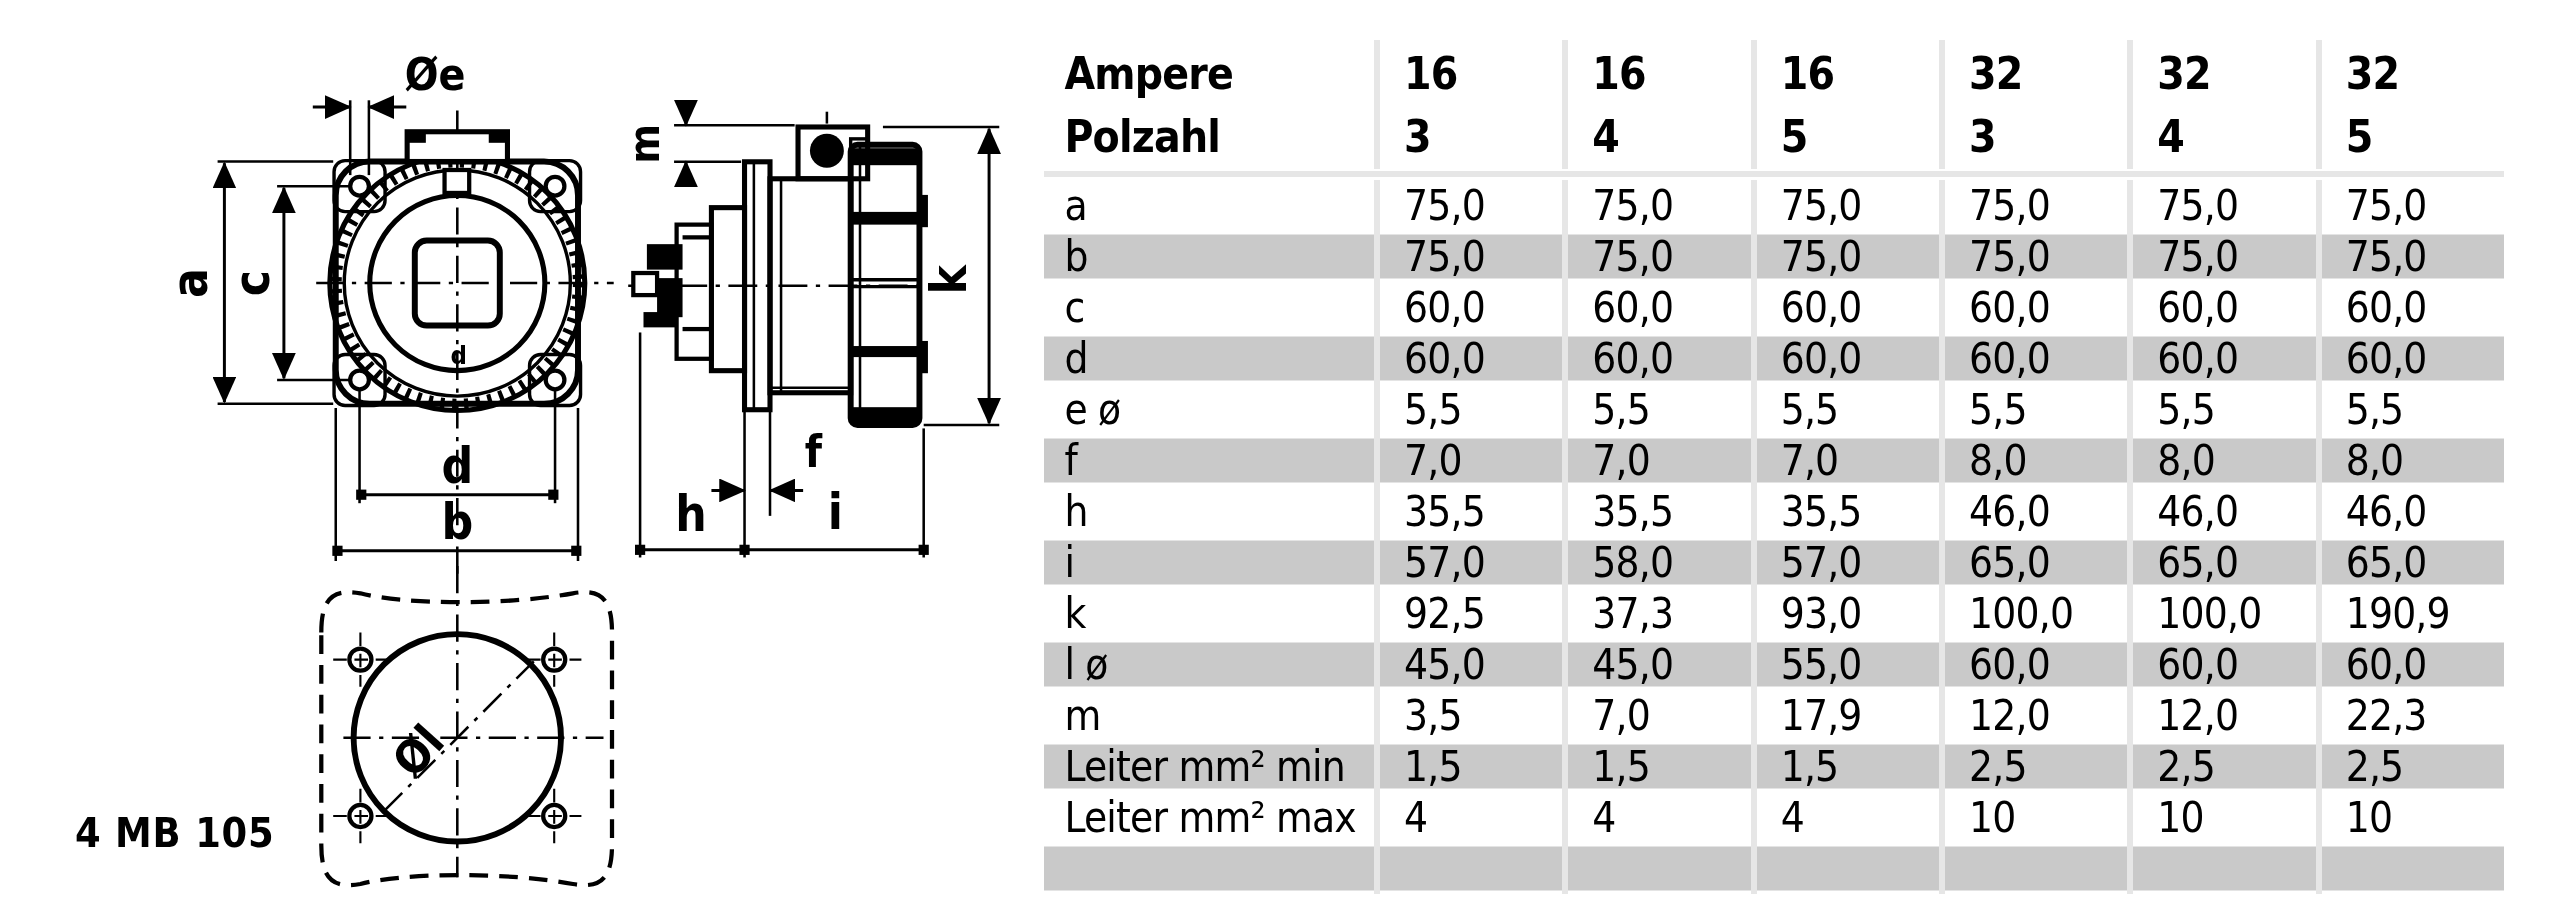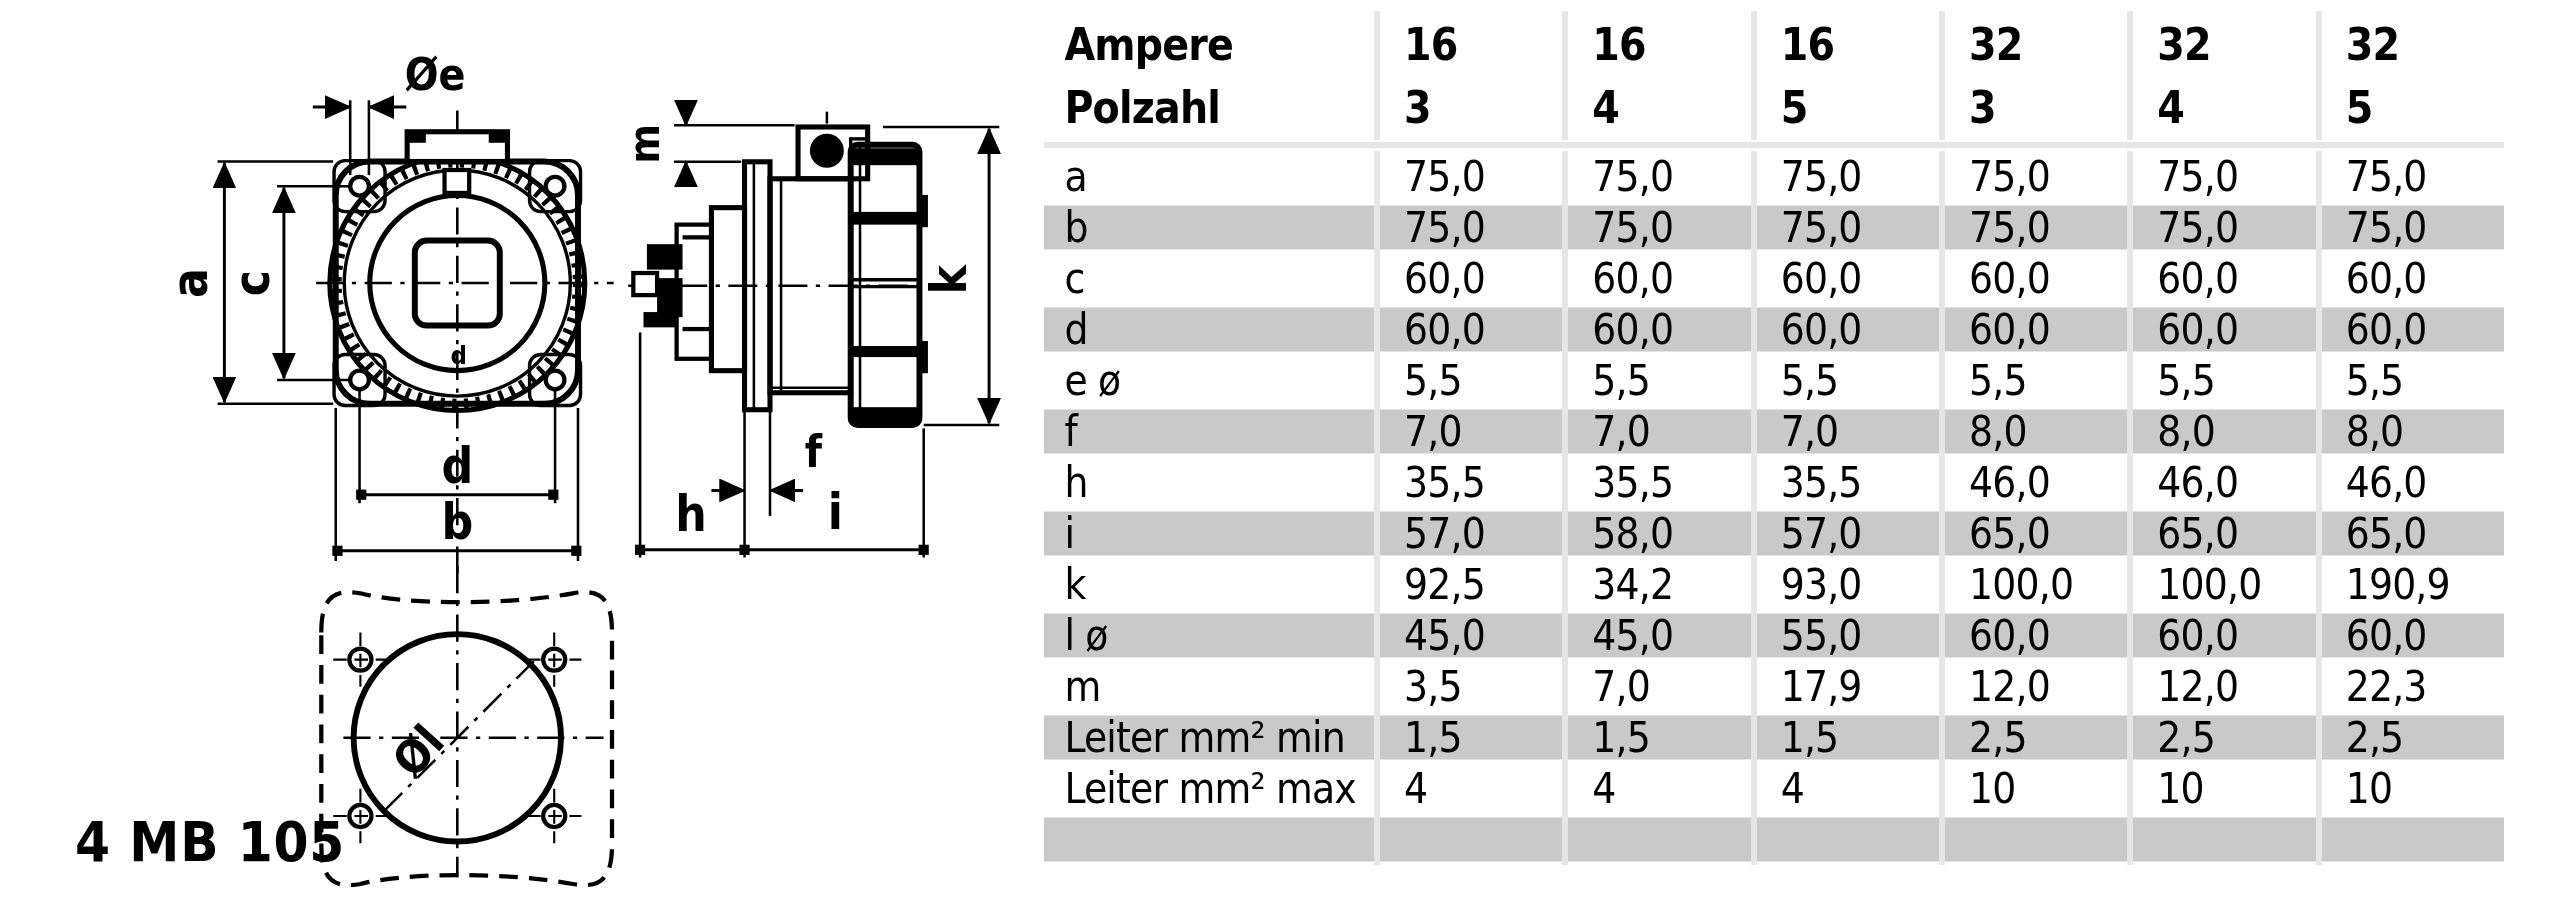--- a/index.html
+++ b/index.html
@@ -13,25 +13,25 @@
   .drawings svg{position:absolute;overflow:visible;}
   .svg-front{left:170px;top:51px;}
   .svg-side{left:628px;top:110px;}
   .svg-gasket{left:306px;top:578px;}
   .drawings text{
     font-family:"DejaVu Sans","Liberation Sans",sans-serif;
     font-stretch:condensed;font-weight:bold;fill:#000;
   }
   .part-number{
     position:absolute;left:75px;top:809px;
-    font-size:56px;font-weight:bold;letter-spacing:0.8px;white-space:nowrap;
+    font-size:41px;font-weight:bold;letter-spacing:0.8px;white-space:nowrap;
   }
   line,rect.o,circle.o,path.o{stroke:#000;fill:none;}
   
-  .table-panel{position:absolute;left:1044px;top:11px;width:1460px;}
+  .table-panel{position:absolute;left:1044px;top:40px;width:1460px;}
   .trow{display:grid;grid-template-columns:330px repeat(6,1fr);}
   .header-row{height:129px;}
   .header-row .cell{font-weight:bold;font-size:44px;line-height:63px;padding-top:1.7px;}
   .hrule{height:6px;background:var(--sep,#e6e6e6);margin:1.7px 0 3.4px 0;}
   .body-row{height:51px;}
   .cell{white-space:nowrap;overflow:visible;letter-spacing:-0.8px;}
   .body-row .cell{font-size:42px;line-height:51px;}
   .label-cell{padding-left:20.4px;}
   .data-cell{border-left:6px solid var(--sep,#e6e6e6);padding-left:24px;}
   .shaded .cell{
@@ -359,21 +359,21 @@
           <div class="cell data-cell">57,0</div>
           <div class="cell data-cell">58,0</div>
           <div class="cell data-cell">57,0</div>
           <div class="cell data-cell">65,0</div>
           <div class="cell data-cell">65,0</div>
           <div class="cell data-cell">65,0</div>
         </div>
         <div class="trow body-row">
           <div class="cell label-cell">k</div>
           <div class="cell data-cell">92,5</div>
-          <div class="cell data-cell">34,2</div>
+          <div class="cell data-cell">37,3</div>
           <div class="cell data-cell">93,0</div>
           <div class="cell data-cell">100,0</div>
           <div class="cell data-cell">100,0</div>
           <div class="cell data-cell">190,9</div>
         </div>
         <div class="trow body-row shaded">
           <div class="cell label-cell">l ø</div>
           <div class="cell data-cell">45,0</div>
           <div class="cell data-cell">45,0</div>
           <div class="cell data-cell">55,0</div>

